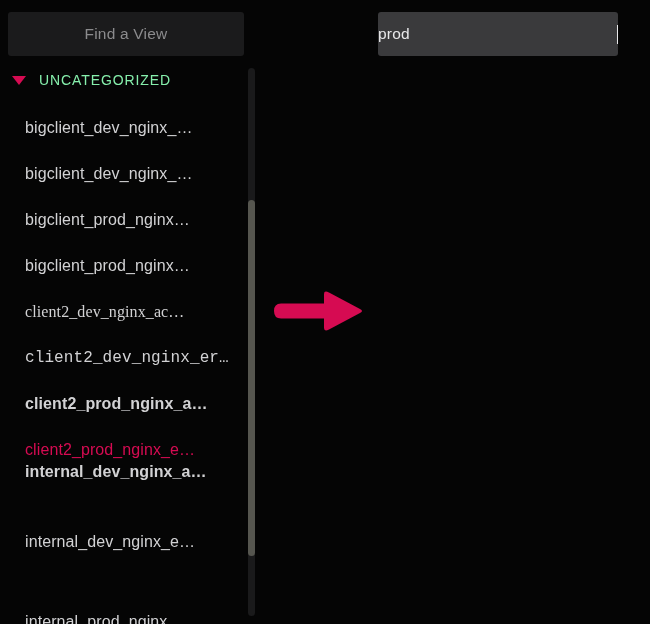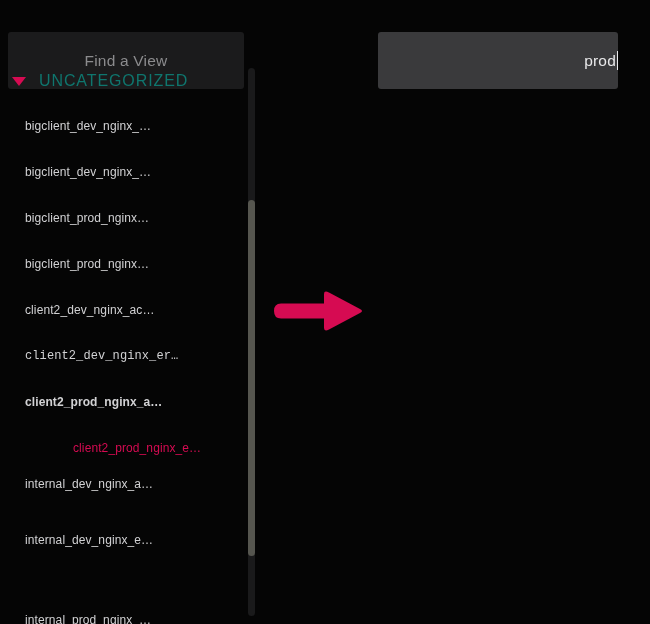--- a/index.html
+++ b/index.html
@@ -16,80 +16,78 @@
   }
 
   
   .panel { position:absolute; top:0; height:624px; background:#050505; }
   #left-panel  { left:0;   width:265px; }
   #right-panel { left:370px; width:280px; }
 
   
   .search-box {
     position:absolute;
-    height:57px;
+    height:44px;
     border-radius:3px;
     display:flex;
     align-items:center;
     font-size:15.5px;
     letter-spacing:.2px;
     cursor:text;
-    margin-top:20px;
   }
   #left-search {
     left:8px; top:12px; width:236px;
     background:#1b1b1c;
     justify-content:center;
     color:#8b8b8d;
   }
   #right-search {
     left:8px; top:12px; width:240px;
     background:#3a3a3c;
-    justify-content:flex-end;
-    padding-left:22px;
+    justify-content:space-between;
     color:#e8e8ea;
   }
   #right-search .val { white-space:pre; }
   .caret {
     display:inline-block;
     width:1px; height:19px;
     background:#e8e8ea;
     margin-left:1px;
     vertical-align:middle;
   }
 
   
   .group-header {
     display:flex;
     align-items:center;
     gap:13px;
-    color:#0f766e;
-    font-size:16px;
+    color:#86efac;
+    font-size:14px;
     letter-spacing:.9px;
     cursor:pointer;
   }
   .tri {
     width:0; height:0;
     border-left:7px solid transparent;
     border-right:7px solid transparent;
     border-top:9px solid #D60B52;
     flex:0 0 auto;
   }
   #left-group  { position:absolute; left:12px;  top:72px; }
 
   
   .view-item {
     position:absolute;
-    font-size:12px;
+    font-size:16px;
     color:#d2d2d4;
     letter-spacing:.1px;
     white-space:nowrap;
     cursor:pointer;
   }
-  .view-item.selected { color:#D60B52;margin-left:48px; }
+  .view-item.selected { color:#D60B52; }
   #left-list  .view-item { left:25px; }
 
   
   #left-scrollbar-track {
     position:absolute;
     left:248px; top:68px;
     width:7px; height:548px;
     background:#1a1a1b;
     border-radius:4px;
     cursor:pointer;
@@ -124,25 +122,25 @@
     <div class="group-header" id="left-group">
       <span class="tri"></span>
       <span>UNCATEGORIZED</span>
     </div>
 
     <div id="left-list">
         <div class="view-item" style="top: 119px;">bigclient_dev_nginx_…</div>
         <div class="view-item" style="top: 165px;">bigclient_dev_nginx_…</div>
         <div class="view-item" style="top: 211px;">bigclient_prod_nginx…</div>
         <div class="view-item" style="top: 257px;">bigclient_prod_nginx…</div>
-        <div class="view-item" style="top: 303px;">client2_dev_nginx_ac…</div>
+        <div class="view-item" style="top: 303px; font-family: Liberation Serif, serif;">client2_dev_nginx_ac…</div>
         <div class="view-item" style="top: 349px; font-family: Liberation Mono, monospace;">client2_dev_nginx_er…</div>
         <div class="view-item" style="top: 395px; font-weight: bold;">client2_prod_nginx_a…</div>
         <div class="view-item selected" style="top: 441px;">client2_prod_nginx_e…</div>
-        <div class="view-item" style="top: 477px;">internal_dev_nginx_a…</div>
+        <div class="view-item" style="top: 463px; font-weight: bold;">internal_dev_nginx_a…</div>
         <div class="view-item" style="top: 533px; text-align: center;">internal_dev_nginx_e…</div>
         <div class="view-item" style="top: 613px;">internal_prod_nginx_…</div>
       </div>
 
     <div id="left-scrollbar-track">
       <div id="left-scrollbar-thumb"></div>
     </div>
   </div>
 
   <div id="arrow-annotation">

